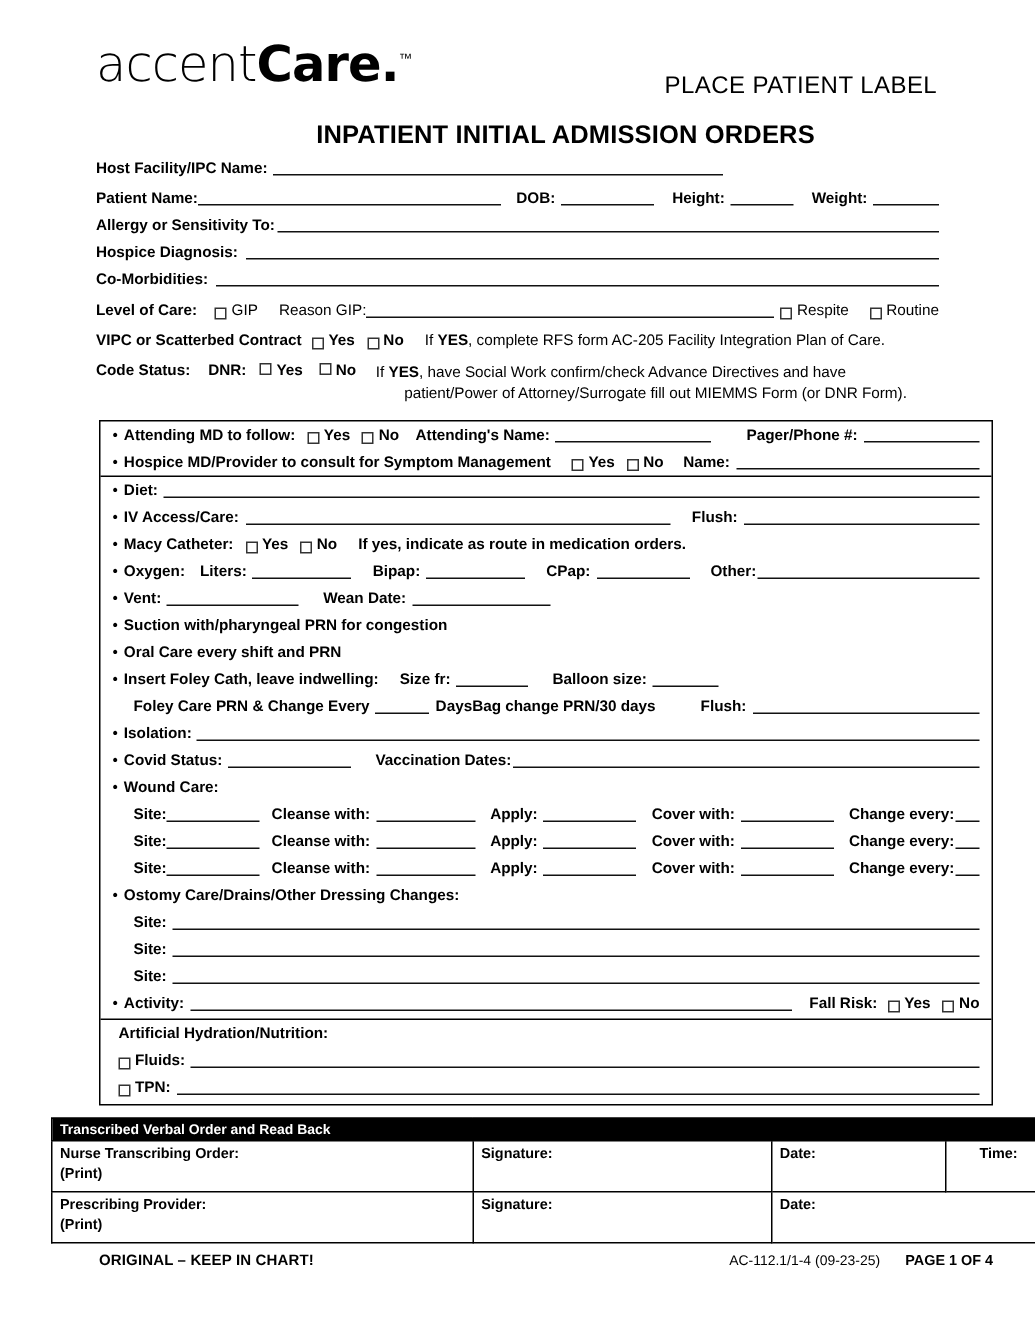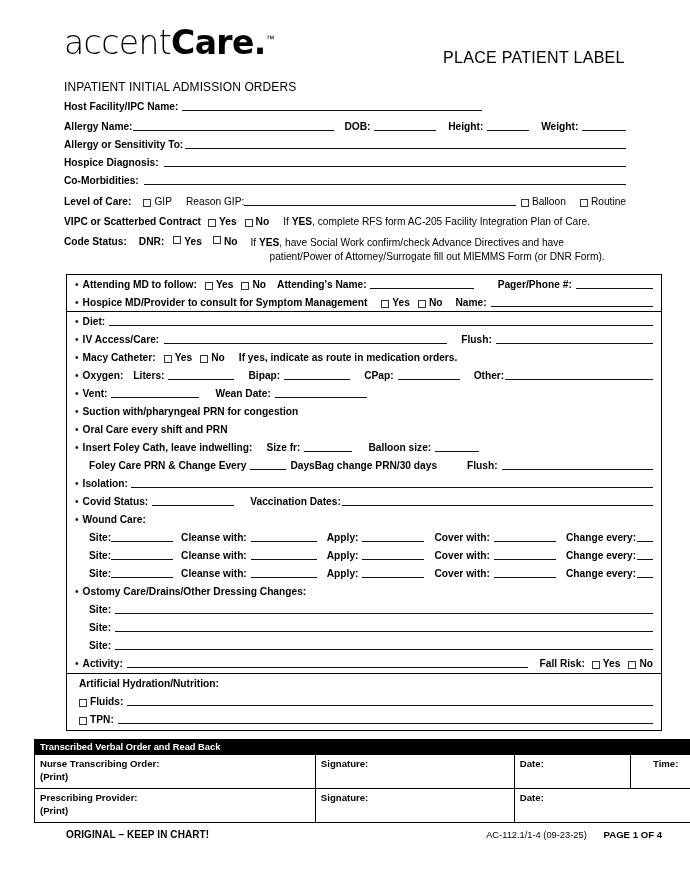--- a/index.html
+++ b/index.html
@@ -22,22 +22,22 @@
   }
   .logo .lw { font-weight: 300; font-family: "DejaVu Sans", sans-serif; }
   .logo .lb { font-weight: 700; font-family: "DejaVu Sans", sans-serif; }
   .logo .tm { font-size: 9px; vertical-align: 12px; font-weight: 400; }
   .place-label {
     position: absolute; left: 443px; top: 49px;
     font-size: 16px; letter-spacing: .3px; font-weight: 400;
   }
 
   .doc-title {
-    margin: 0 0 0 64px; font-size: 12px; font-weight: 400;
-    letter-spacing: .1px; padding-top: 8px;
+    margin: 0 0 0 64px; font-size: 17px; font-weight: 700;
+    letter-spacing: .1px; padding-top: 8px; text-align: center;
   }
 
   
   .frm { margin: 0 64px 0 64px; font-size: 10.2px; }
   .row { display: flex; align-items: flex-end; white-space: nowrap; padding-top: 7px; }
   .b { font-weight: 700; }
   .n { font-weight: 400; }
   .fill {
     flex: 1 1 auto; border-bottom: 1px solid #111; height: 10px; margin: 0 0 1px 2px;
   }
@@ -86,21 +86,21 @@
 
   <div class="frm">
 
     <div class="row">
       <span class="b">Host Facility/IPC Name:</span>
       <span class="ul" style="width:300px;margin-left:4px;"></span>
       <span style="flex:1 1 auto"></span>
     </div>
 
     <div class="row" style="padding-top:9px;">
-      <span class="b">Allergy Name:</span>
+      <span class="b">Patient Name:</span>
       <span class="ul" style="width:222px;"></span>
       <span class="b" style="margin-left:10px;">DOB:</span>
       <span class="ul" style="width:68px;margin-left:4px;"></span>
       <span class="b" style="margin-left:12px;">Height:</span>
       <span class="ul" style="width:46px;margin-left:4px;"></span>
       <span class="b" style="margin-left:12px;">Weight:</span>
       <span class="ul" style="width:48px;margin-left:4px;"></span>
     </div>
 
     <div class="row">
@@ -119,21 +119,21 @@
     </div>
 
     <div class="row" style="padding-top:10px;">
       <span class="b">Level of Care:</span>
       <span class="cb" style="margin-left:12px;"></span>
       <span class="n">GIP</span>
       <span class="n" style="margin-left:14px;">Reason GIP:</span>
       <span class="ul" style="width:272px;"></span>
       <span style="flex:1 1 auto"></span>
       <span class="cb"></span>
-      <span class="n">Balloon</span>
+      <span class="n">Respite</span>
       <span class="cb" style="margin-left:14px;"></span>
       <span class="n">Routine</span>
     </div>
 
     <div class="row" style="padding-top:9px;">
       <span class="b">VIPC or Scatterbed Contract</span>
       <span class="cb" style="margin-left:7px;"></span>
       <span class="b">Yes</span>
       <span class="cb" style="margin-left:8px;"></span>
       <span class="b">No</span>

